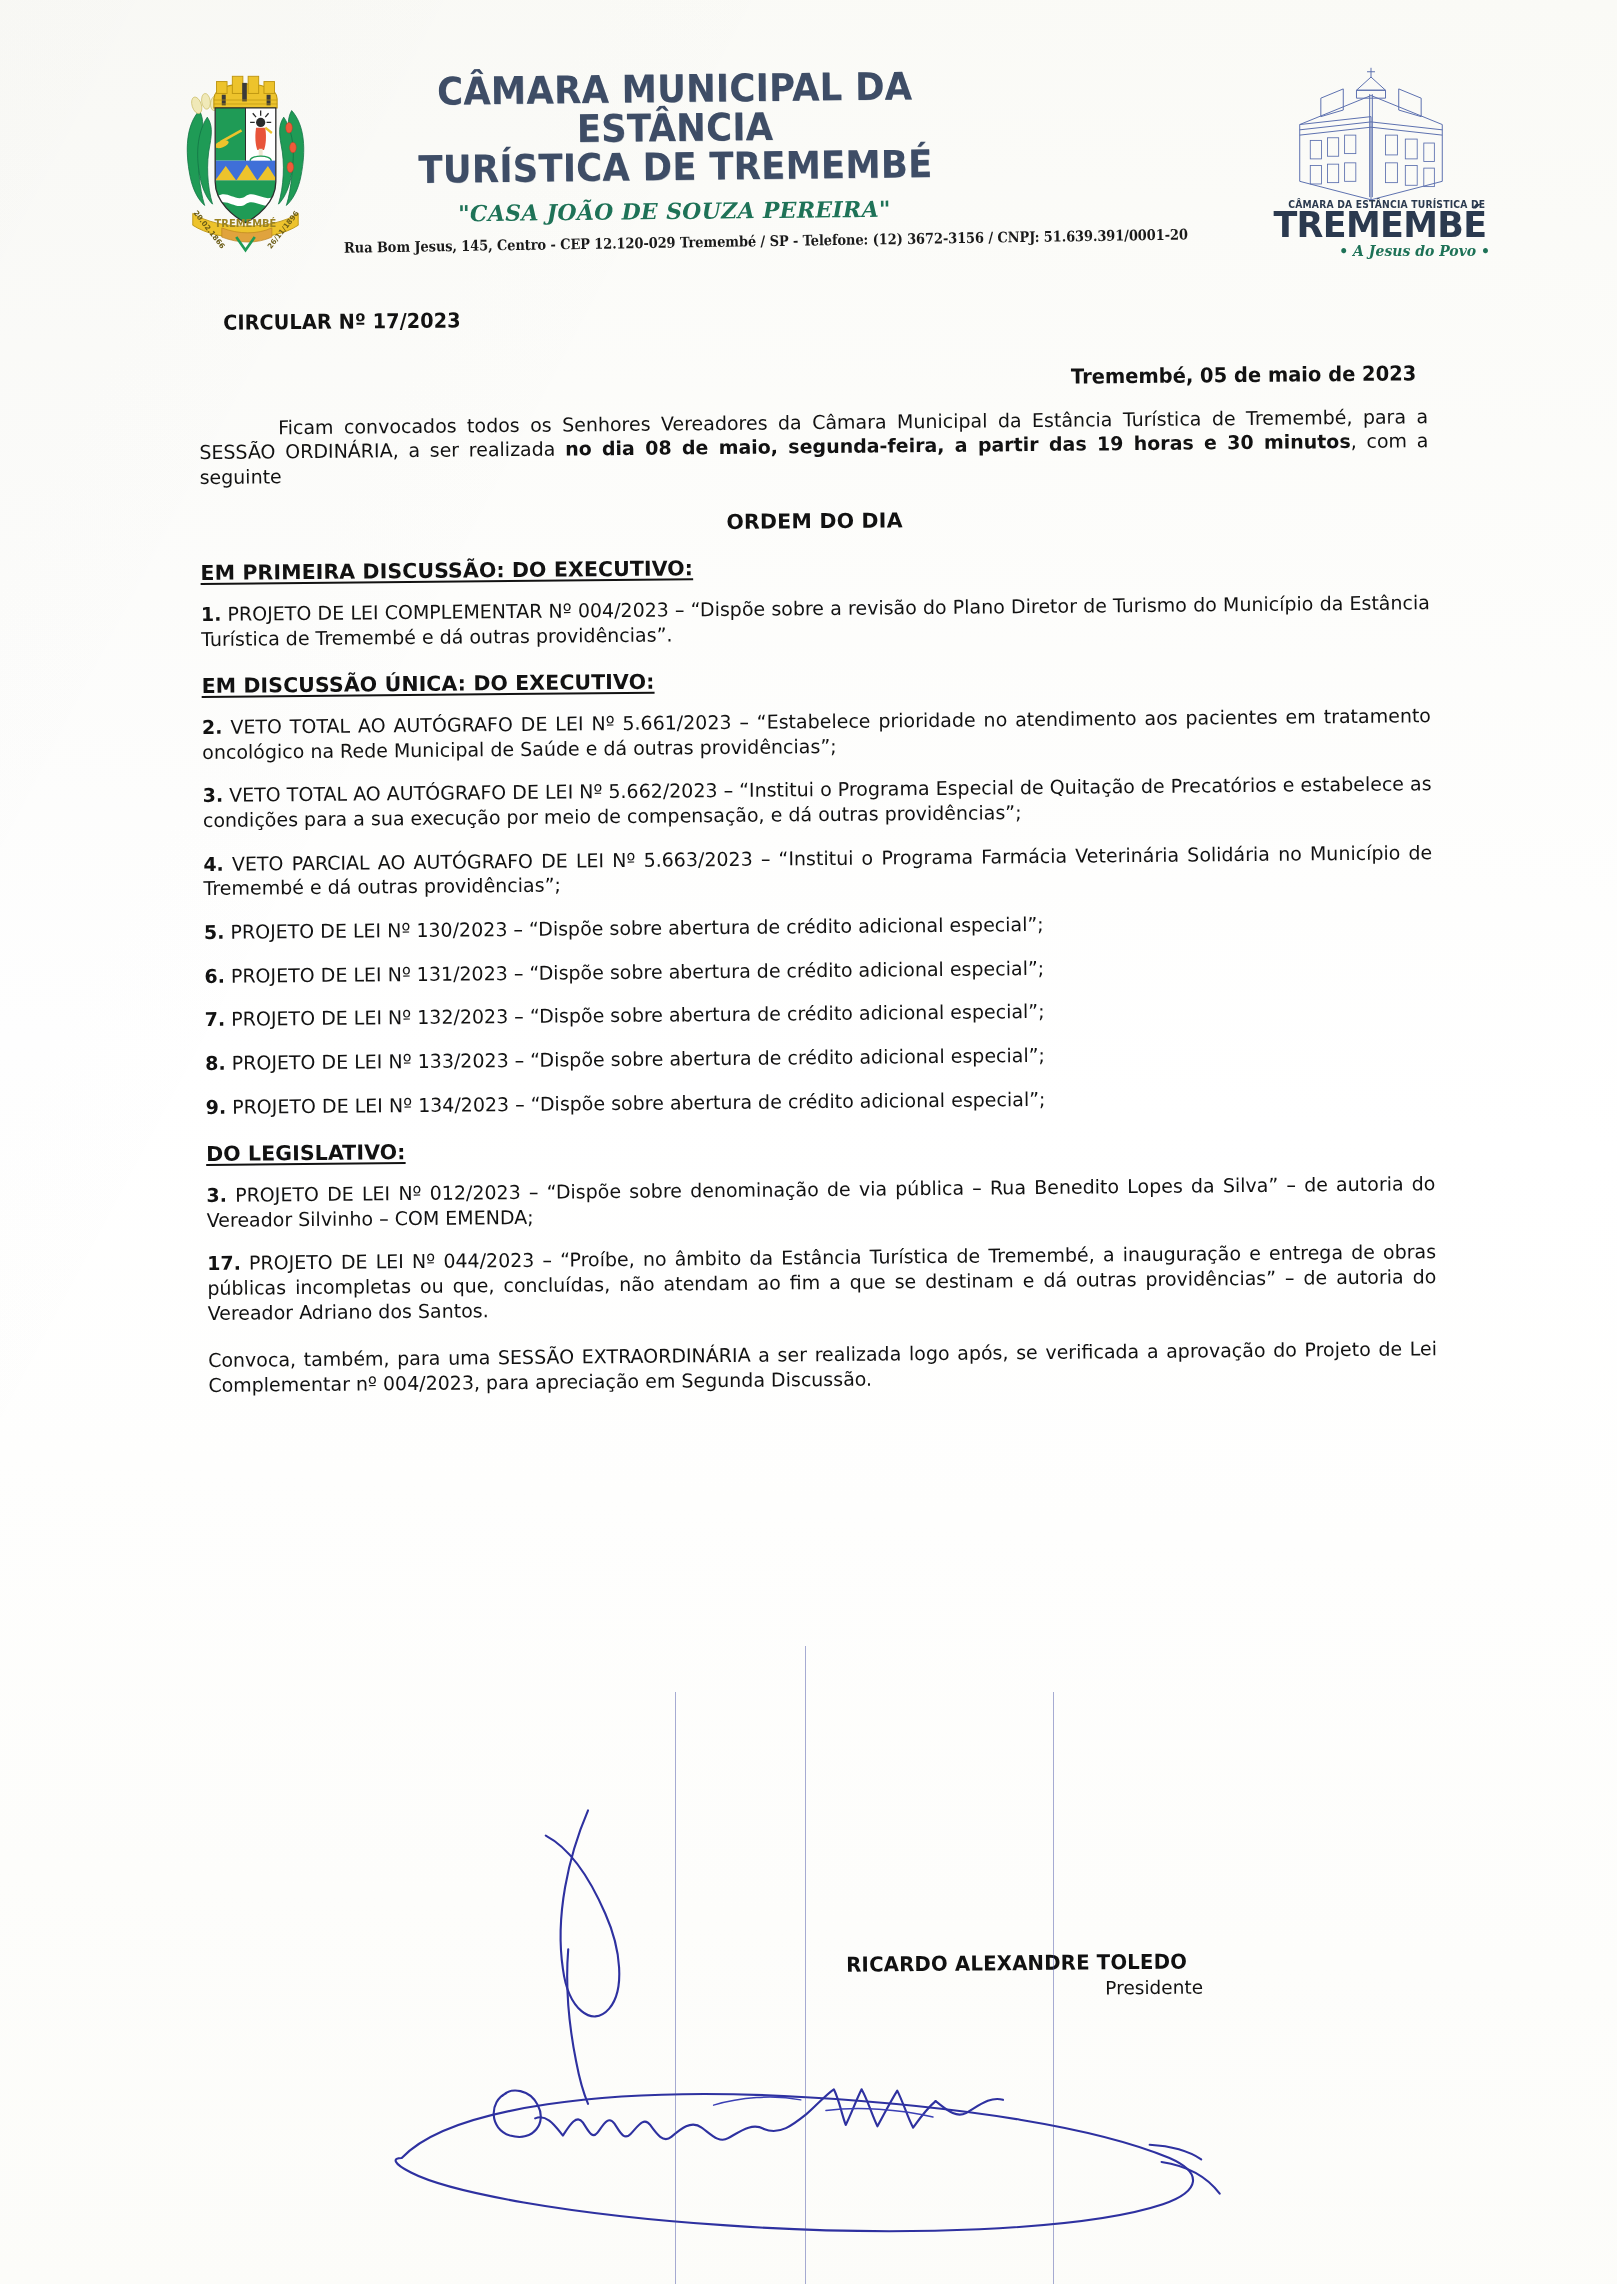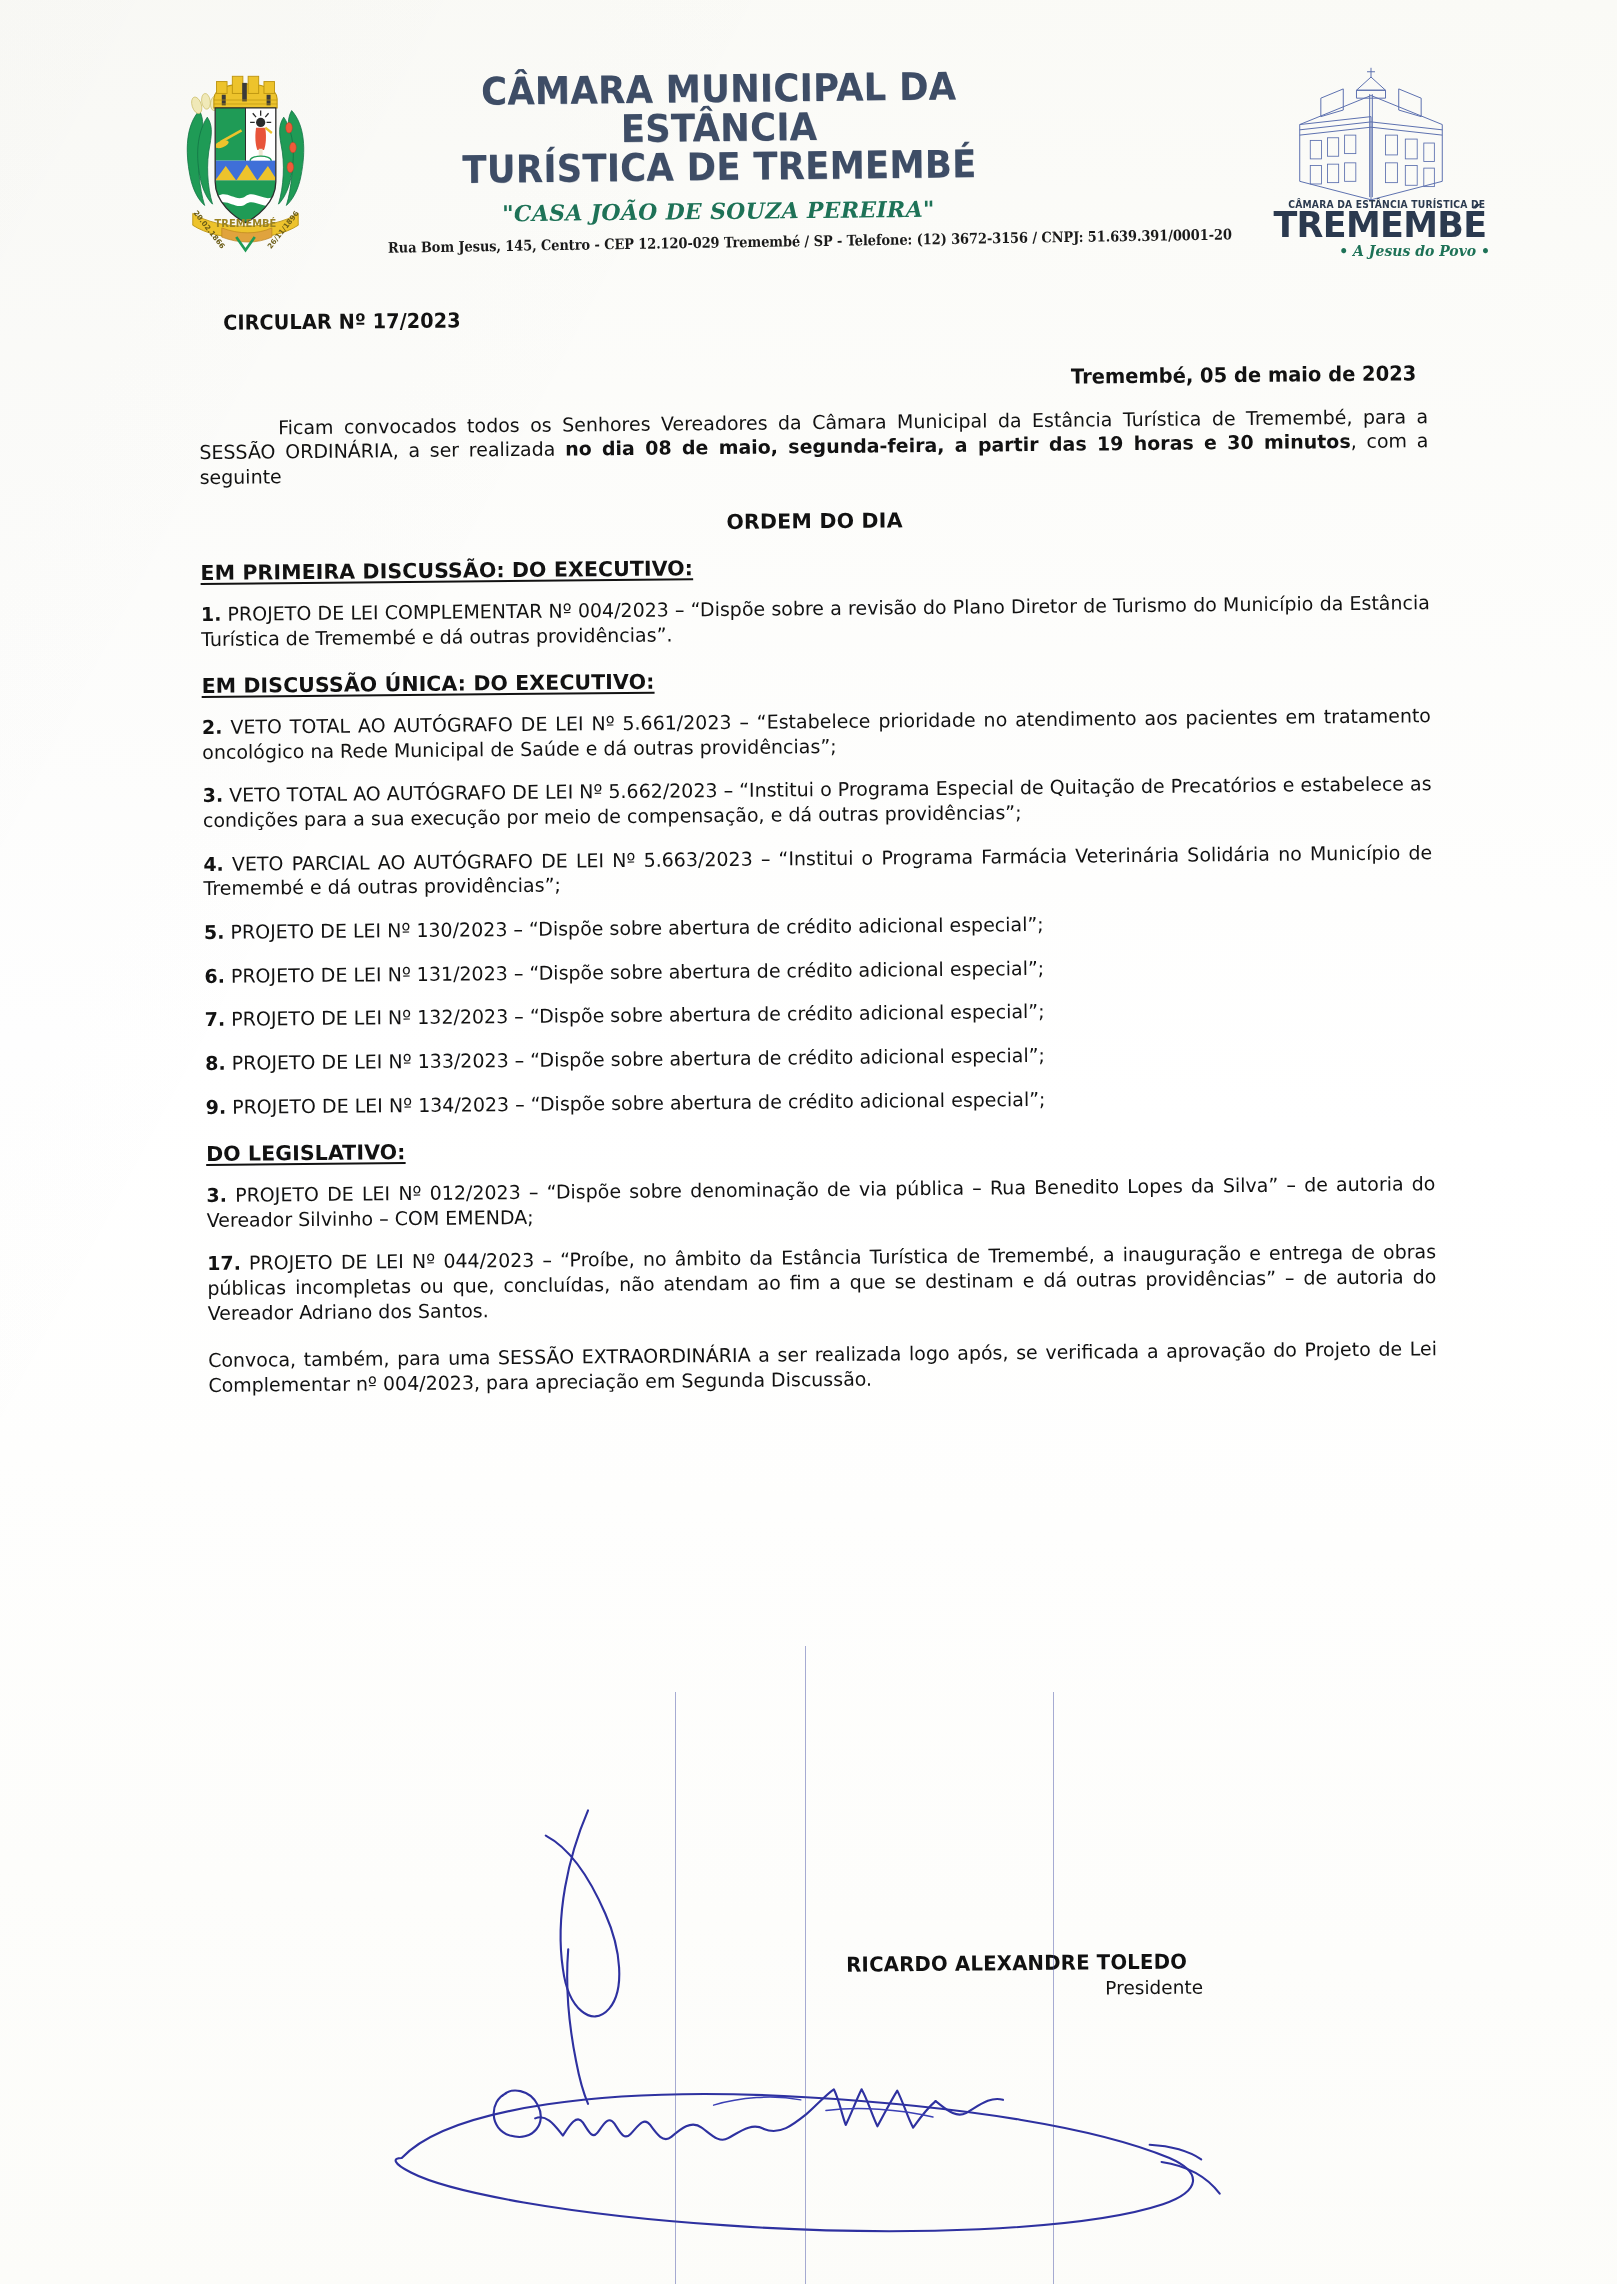--- a/index.html
+++ b/index.html
@@ -38,21 +38,20 @@
     top: 6.6px;
     width: 145px;
     height: 192px;
   }
   .head-center {
     position: absolute;
     left: 344px;
     top: 0;
     width: 661px;
     text-align: center;
-    margin-left: 44px;
   }
   .org-title {
     font-family: "DejaVu Sans", sans-serif;
     font-weight: 700;
     color: #3e4d66;
     font-size: 38px;
     line-height: 1.03;
     letter-spacing: 0.3px;
     transform: scaleX(0.93) rotate(-0.6deg);
     transform-origin: center top;

